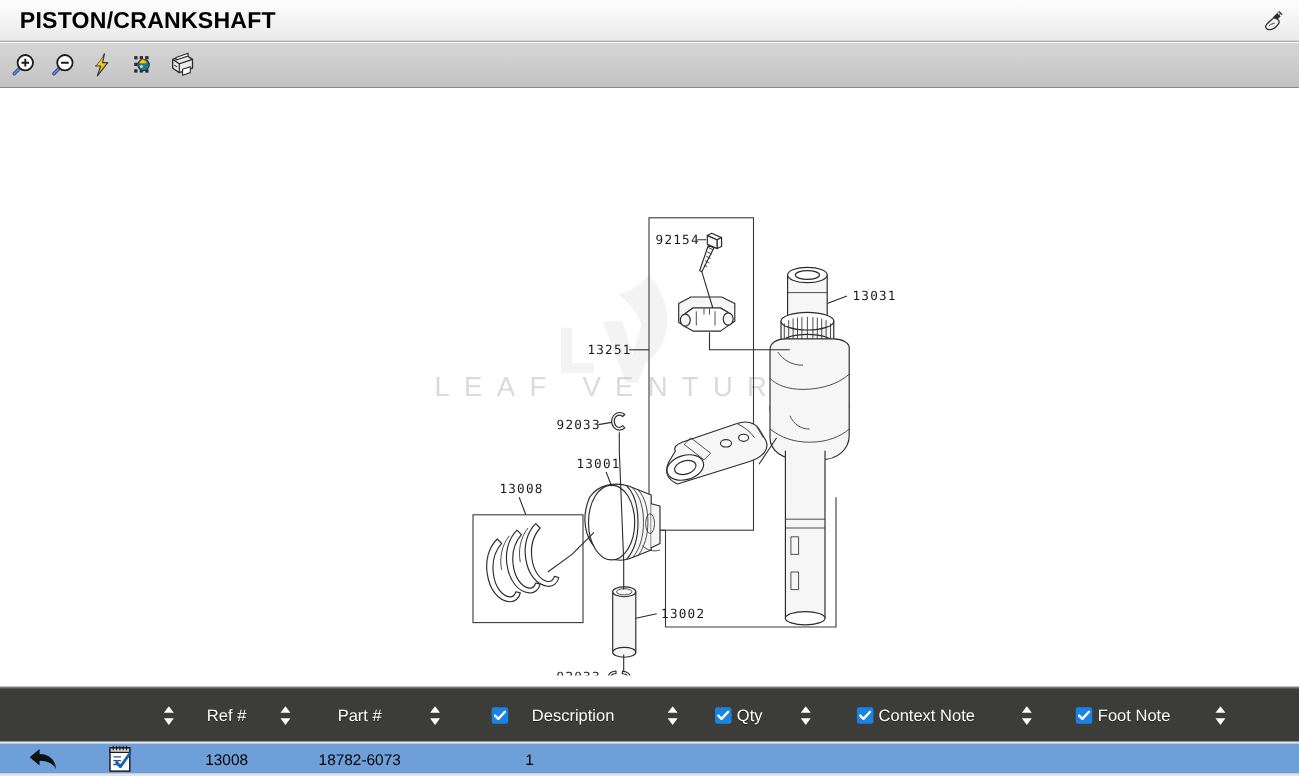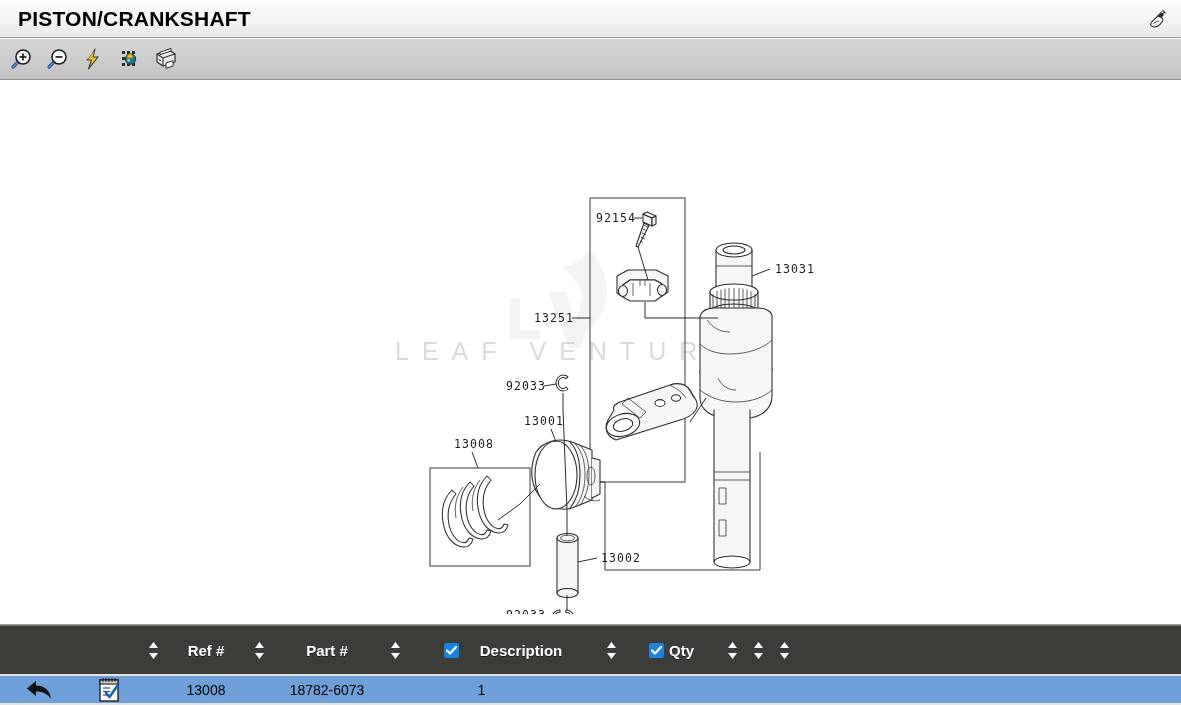--- a/index.html
+++ b/index.html
@@ -96,21 +96,21 @@
     align-items: center;
     position: relative;
   }
   .th {
     display: flex;
     align-items: center;
     justify-content: center;
     height: 100%;
     color: #ffffff;
     font-size: 15px;
-    font-weight: bold;
+    font-weight: normal;
     white-space: nowrap;
     user-select: none;
   }
   .th-label { text-shadow: 0 1px 0 rgba(0,0,0,.6); }
   .sorter {
     width: 26px;
     display: flex;
     align-items: center;
     justify-content: center;
     cursor: pointer;
@@ -501,26 +501,42 @@
       </span>
       <span class="th-label">Qty</span>
     </div>
 
     <div class="th c-s5 sorter">
       <svg width="11" height="17" viewBox="0 0 11 17">
           <polygon points="5.5,0 10,6 1,6" fill="#ffffff"></polygon>
           <polygon points="5.5,17 10,11 1,11" fill="#ffffff"></polygon>
         </svg>
     </div>
+    <div class="th c-ctx">
+      <span class="chk">
+        <svg width="11" height="9" viewBox="0 0 11 9">
+            <polyline points="1,4.5 4,7.5 10,1" fill="none" stroke="#ffffff" stroke-width="2.2" stroke-linecap="round" stroke-linejoin="round"></polyline>
+          </svg>
+      </span>
+      <span class="th-label">Context Note</span>
+    </div>
 
     <div class="th c-s6 sorter">
       <svg width="11" height="17" viewBox="0 0 11 17">
           <polygon points="5.5,0 10,6 1,6" fill="#ffffff"></polygon>
           <polygon points="5.5,17 10,11 1,11" fill="#ffffff"></polygon>
         </svg>
+    </div>
+    <div class="th c-foot">
+      <span class="chk">
+        <svg width="11" height="9" viewBox="0 0 11 9">
+            <polyline points="1,4.5 4,7.5 10,1" fill="none" stroke="#ffffff" stroke-width="2.2" stroke-linecap="round" stroke-linejoin="round"></polyline>
+          </svg>
+      </span>
+      <span class="th-label">Foot Note</span>
     </div>
 
     <div class="th c-s7 sorter">
       <svg width="11" height="17" viewBox="0 0 11 17">
           <polygon points="5.5,0 10,6 1,6" fill="#ffffff"></polygon>
           <polygon points="5.5,17 10,11 1,11" fill="#ffffff"></polygon>
         </svg>
     </div>
   </div>
 

